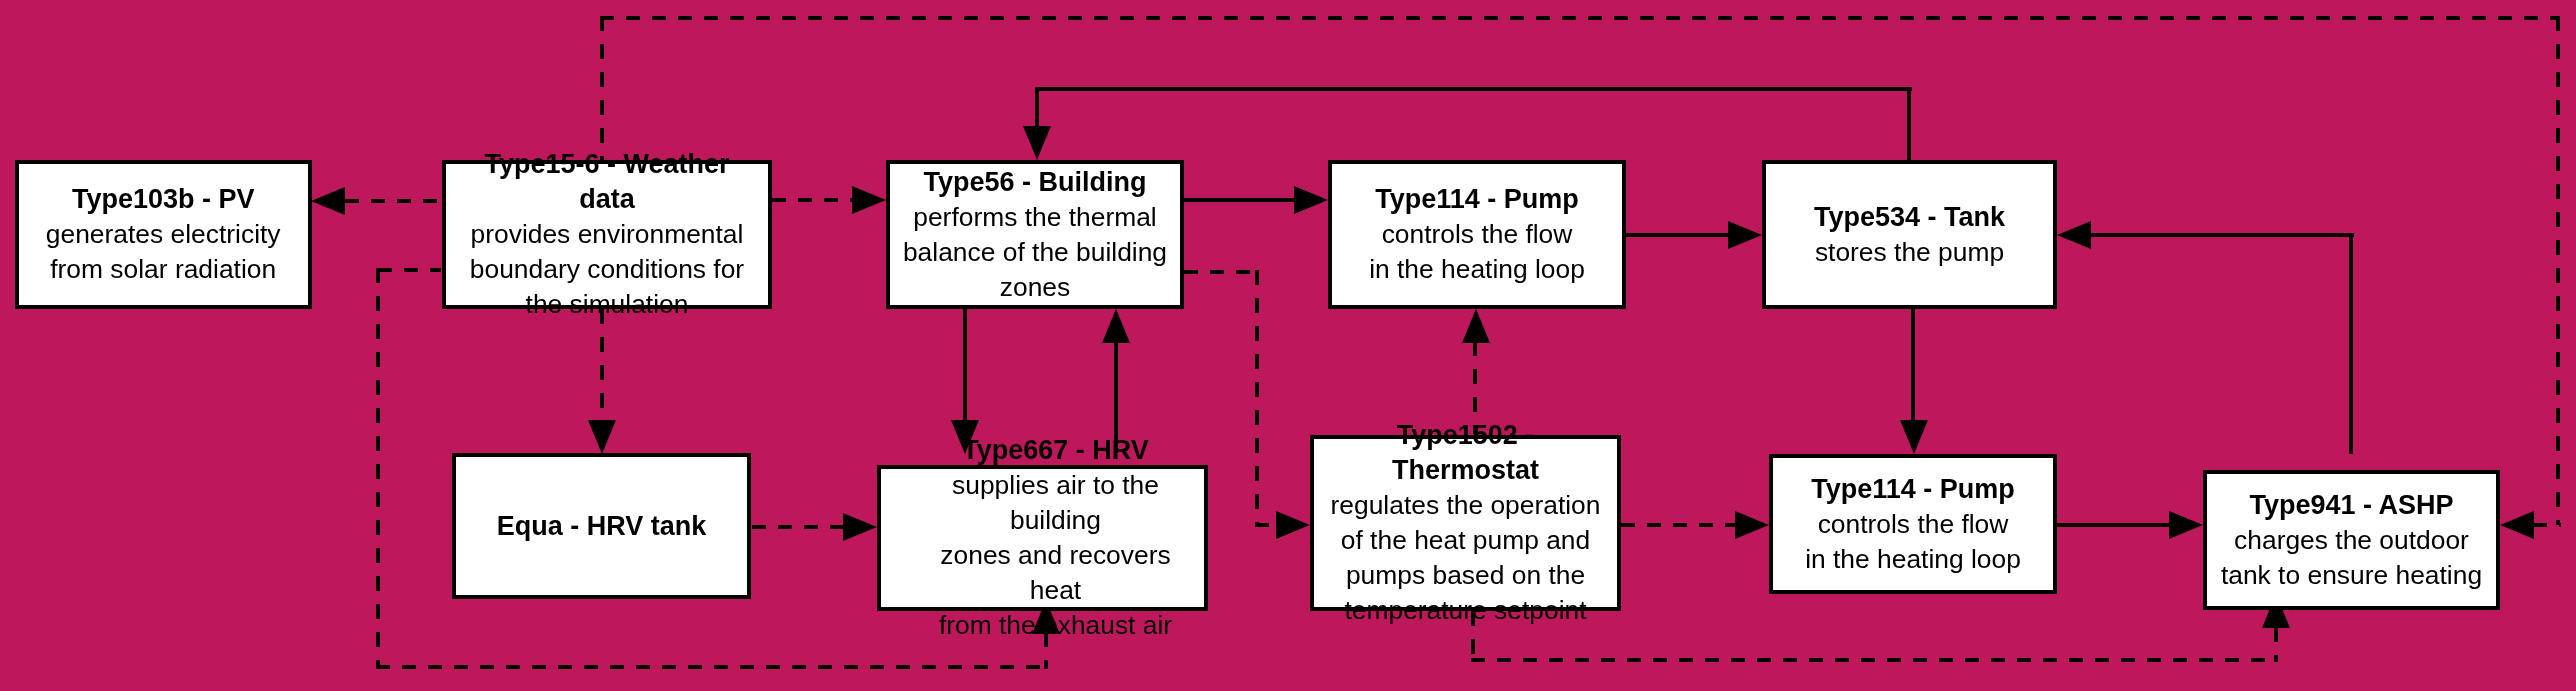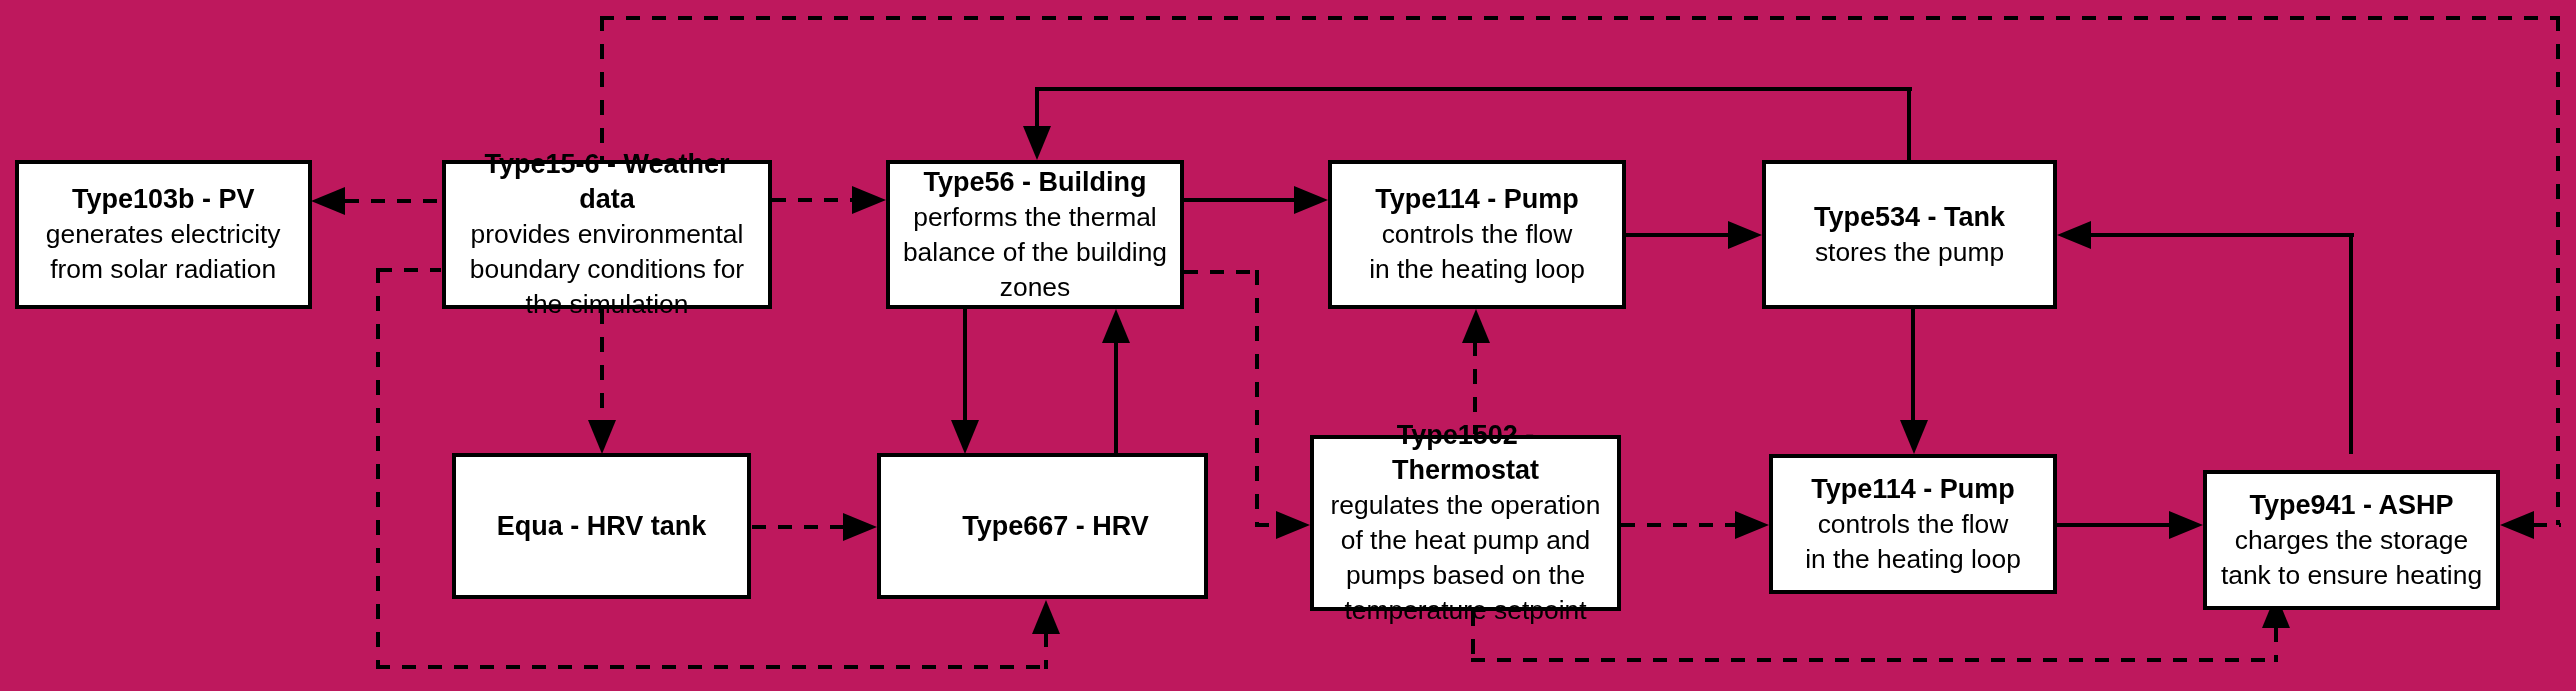--- a/index.html
+++ b/index.html
@@ -122,38 +122,41 @@
 
   <div class="node" style="left:1762px;top:160px;width:295px;height:149px;">
     <div class="title">Type534 - Tank</div>
     <div class="desc">stores the pump</div>
   </div>
 
   <div class="node" style="left:452px;top:453px;width:299px;height:146px;">
     <div class="title">Equa - HRV tank</div>
   </div>
 
-  <div class="node" style="left:877px;top:453px;width:331px;height:146px;padding-left:33px;">
+  <div class="node" style="left:877px;top:465px;width:331px;height:146px;padding-left:33px;">
     <div class="title">Type667 - HRV</div>
+    <div class="desc">supplies air to the building
+zones and recovers heat
+from the exhaust air</div>
   </div>
 
   <div class="node" style="left:1310px;top:435px;width:311px;height:176px;">
     <div class="title">Type1502 - Thermostat</div>
     <div class="desc">regulates the operation
 of the heat pump and
 pumps based on the
 temperature setpoint</div>
   </div>
 
   <div class="node" style="left:1769px;top:454px;width:288px;height:140px;">
     <div class="title">Type114 - Pump</div>
     <div class="desc">controls the flow
 in the heating loop</div>
   </div>
 
   <div class="node" style="left:2203px;top:470px;width:297px;height:140px;">
     <div class="title">Type941 - ASHP</div>
-    <div class="desc">charges the storage
+    <div class="desc">charges the outdoor
 tank to ensure heating</div>
   </div>
 
 </div>
 
 
 </body></html>

